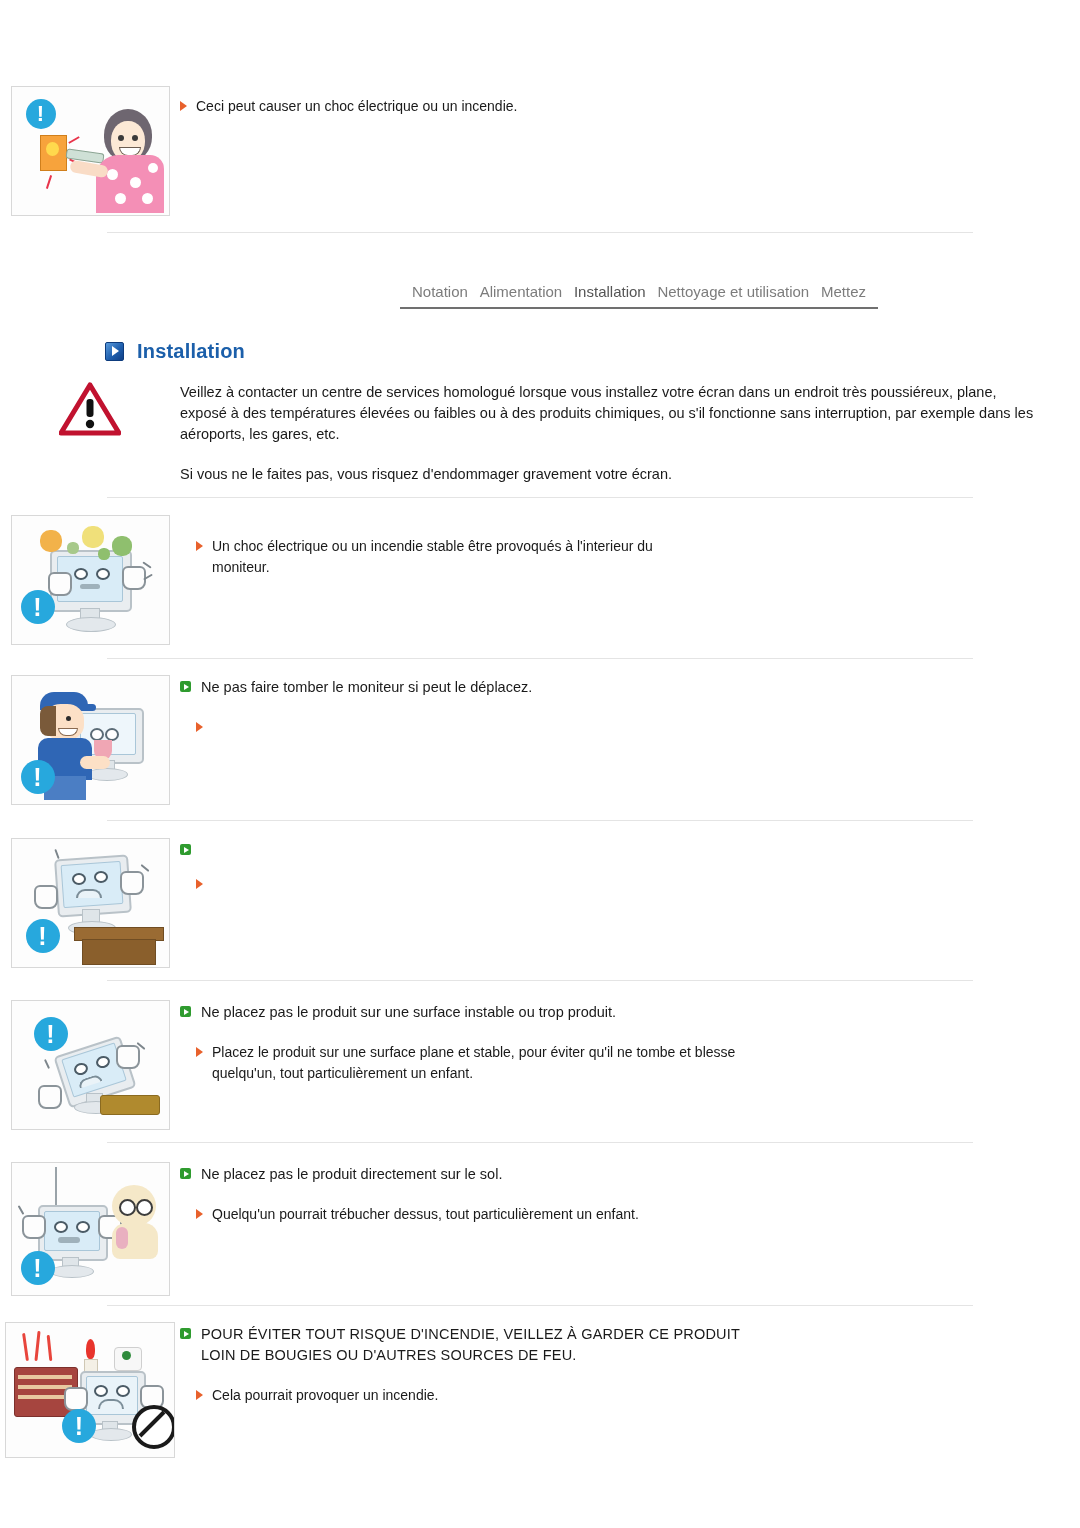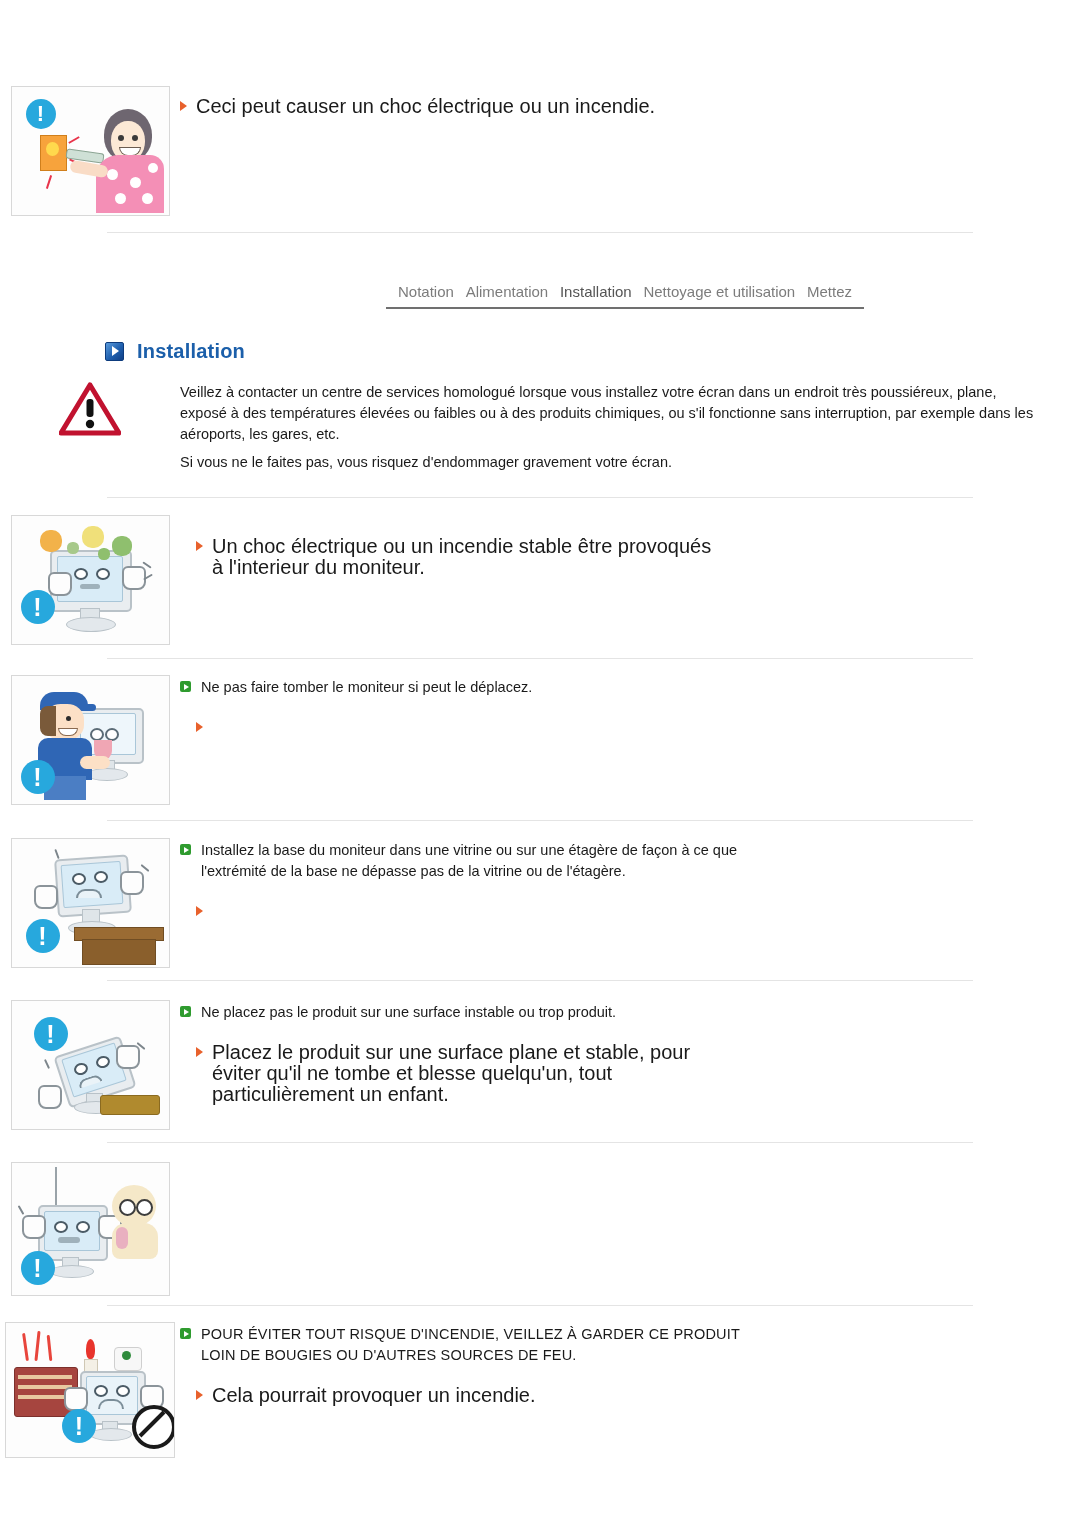--- a/index.html
+++ b/index.html
@@ -128,21 +128,21 @@
     border-radius: 3px;
   }
   .germ {
     position: absolute;
     border-radius: 45%;
   }
 
   
   .tabbar {
     position: absolute;
-    left: 386px;
+    left: 400px;
     top: 283px;
     width: 478px;
   }
   .tabs {
     display: flex;
     justify-content: space-between;
     align-items: baseline;
     padding: 0 12px 7px 12px;
   }
   .tab {
@@ -190,21 +190,21 @@
     color: #1b5faa;
     letter-spacing: 0.2px;
   }
 
   
   .para {
     font-size: 14.5px;
     line-height: 21px;
     color: #1a1a1a;
   }
-  .para + .para { margin-top: 7px; }
+  .para + .para { margin-top: 19px; }
 
   .bullet-green {
     display: flex;
     align-items: flex-start;
     gap: 10px;
   }
   .sq-green {
     flex: 0 0 auto;
     margin-top: 4px;
     width: 11px;
@@ -238,21 +238,21 @@
   }
   .tri-orange {
     flex: 0 0 auto;
     margin-top: 5px;
     width: 0; height: 0;
     border-left: 7px solid #e8612c;
     border-top: 5px solid transparent;
     border-bottom: 5px solid transparent;
   }
   .bullet-orange .btext {
-    font-size: 20px;
+    font-size: 14px;
     line-height: 21px;
   }
 
   
   .warn-tri {
     position: relative;
     width: 62px;
     height: 54px;
   }
   .warn-tri svg { display: block; }
@@ -421,21 +421,20 @@
         <div class="motion" style="left:40px; top:14px; transform:rotate(70deg);"></div>
         <div class="motion" style="left:128px; top:28px; transform:rotate(40deg);"></div>
         <div class="table-top" style="left:62px; top:88px; width:88px; height:12px;"></div>
         <div class="table-top" style="left:70px; top:100px; width:72px; height:24px; background:#8a5f2c;"></div>
         <div class="badge-excl" style="left:14px; top:80px;">!</div>
       </div>
     </div>
     <div class="text-col" style="padding-top:2px;">
       <div class="bullet-green">
         <div class="sq-green"></div>
-        <div class="btext" style="max-width:575px;">Installez la base du moniteur dans une vitrine ou sur une étagère de façon à ce que l'extrémité de la base ne dépasse pas de la vitrine ou de l'étagère.</div>
       </div>
       <div class="bullet-orange">
         <div class="tri-orange"></div>
       </div>
     </div>
   </div>
 
   <div class="sep" style="position:absolute; left:107px; top:980px; width:866px;"></div>
 
   <div class="row" style="position:absolute; left:0; top:1000px; width:1080px;">
@@ -487,20 +486,30 @@
         <div class="motion" style="left:106px; top:62px; transform:rotate(-50deg);"></div>
 
         <div style="position:absolute; left:100px; top:22px; width:44px; height:42px; background:#f5e8c8; border-radius:50%;"></div>
         <div style="position:absolute; left:107px; top:36px; width:13px; height:13px; background:#ffffff; border:2px solid #3c3c3c; border-radius:50%;"></div>
         <div style="position:absolute; left:124px; top:36px; width:13px; height:13px; background:#ffffff; border:2px solid #3c3c3c; border-radius:50%;"></div>
         <div style="position:absolute; left:100px; top:60px; width:46px; height:36px; background:#f5e8c8; border-radius:14px 14px 8px 8px;"></div>
         <div style="position:absolute; left:104px; top:64px; width:12px; height:22px; background:#e9b0c0; border-radius:6px;"></div>
         <div class="badge-excl" style="left:9px; top:88px;">!</div>
       </div>
     </div>
+    <div class="text-col" style="padding-top:2px;">
+      <div class="bullet-green">
+        <div class="sq-green"></div>
+        <div class="btext">Ne placez pas le produit directement sur le sol.</div>
+      </div>
+      <div class="bullet-orange">
+        <div class="tri-orange"></div>
+        <div class="btext">Quelqu'un pourrait trébucher dessus, tout particulièrement un enfant.</div>
+      </div>
+    </div>
   </div>
 
   <div class="sep" style="position:absolute; left:107px; top:1305px; width:866px;"></div>
 
   <div class="row" style="position:absolute; left:0; top:1322px; width:1080px;">
     <div class="illo-col">
       <div class="illo fire">
 
         <div style="position:absolute; left:8px; top:44px; width:62px; height:48px; background:#a6453f; border:1px solid #7c302c; border-radius:3px;"></div>
         <div style="position:absolute; left:12px; top:52px; width:54px; height:4px; background:#e8c9a0;"></div>

